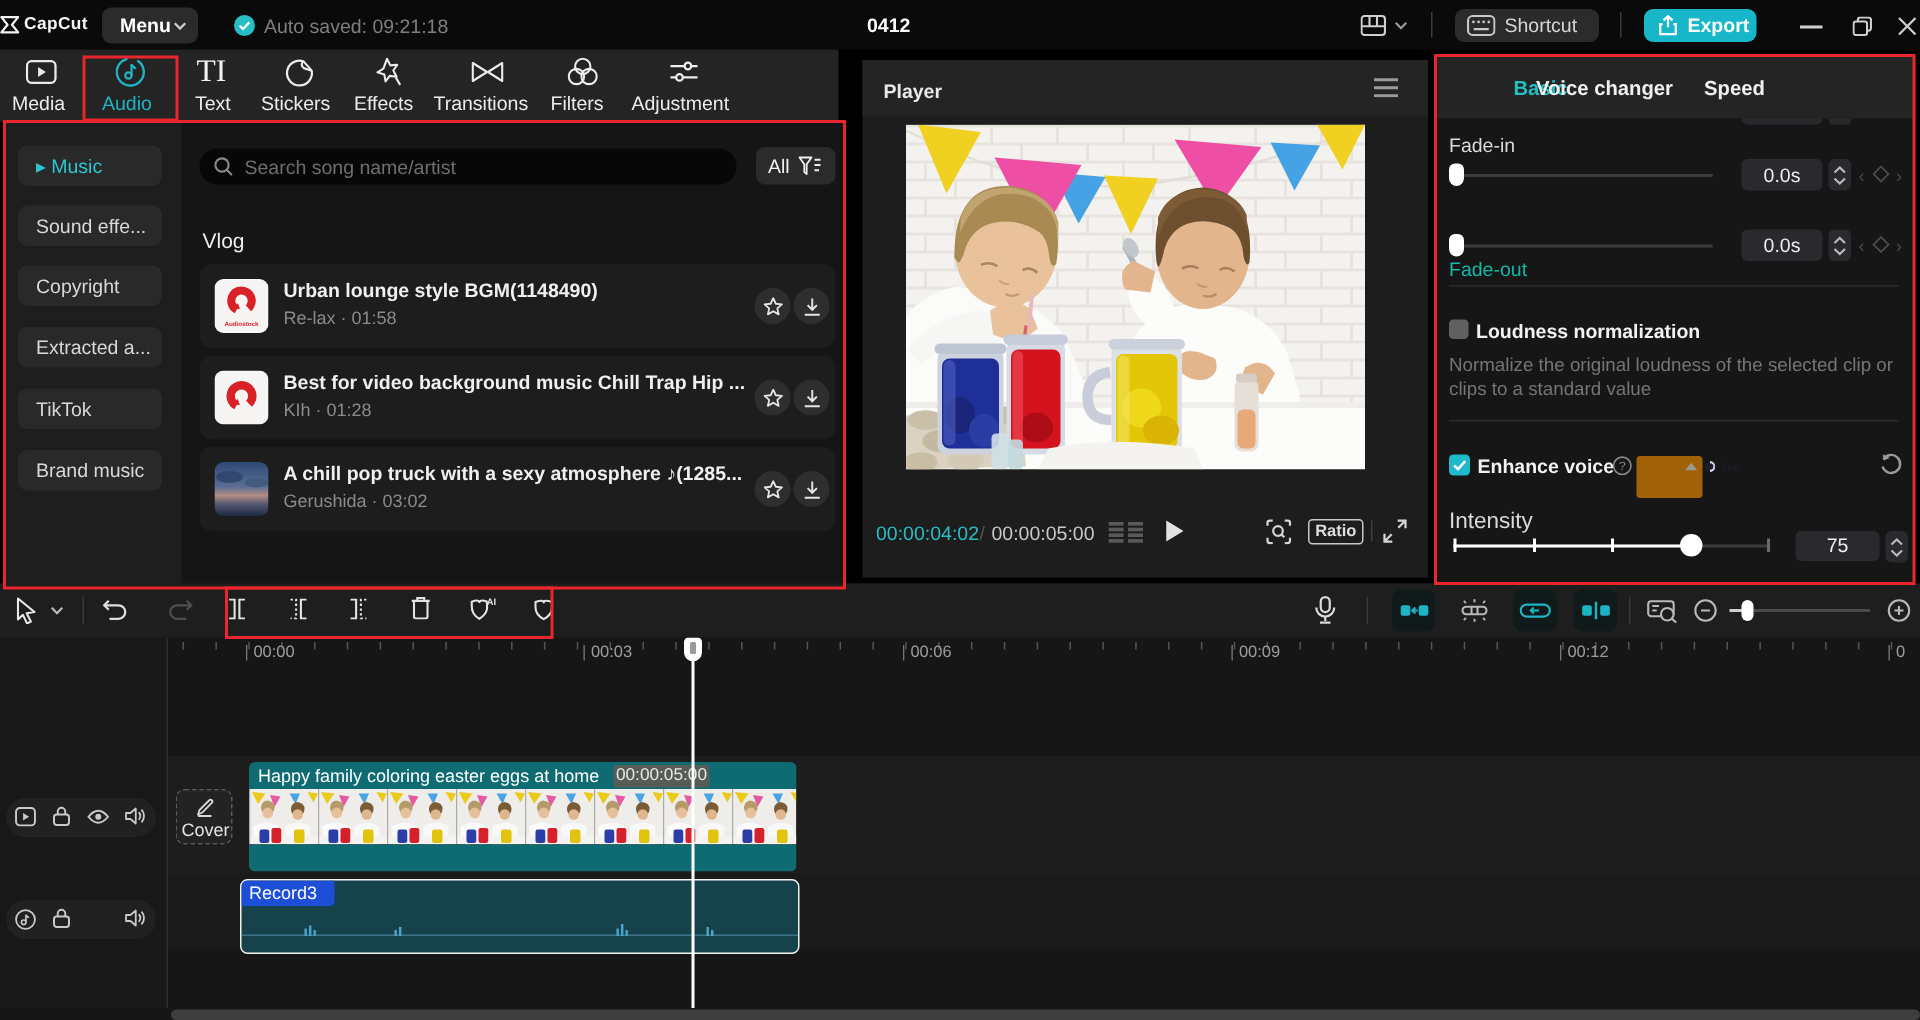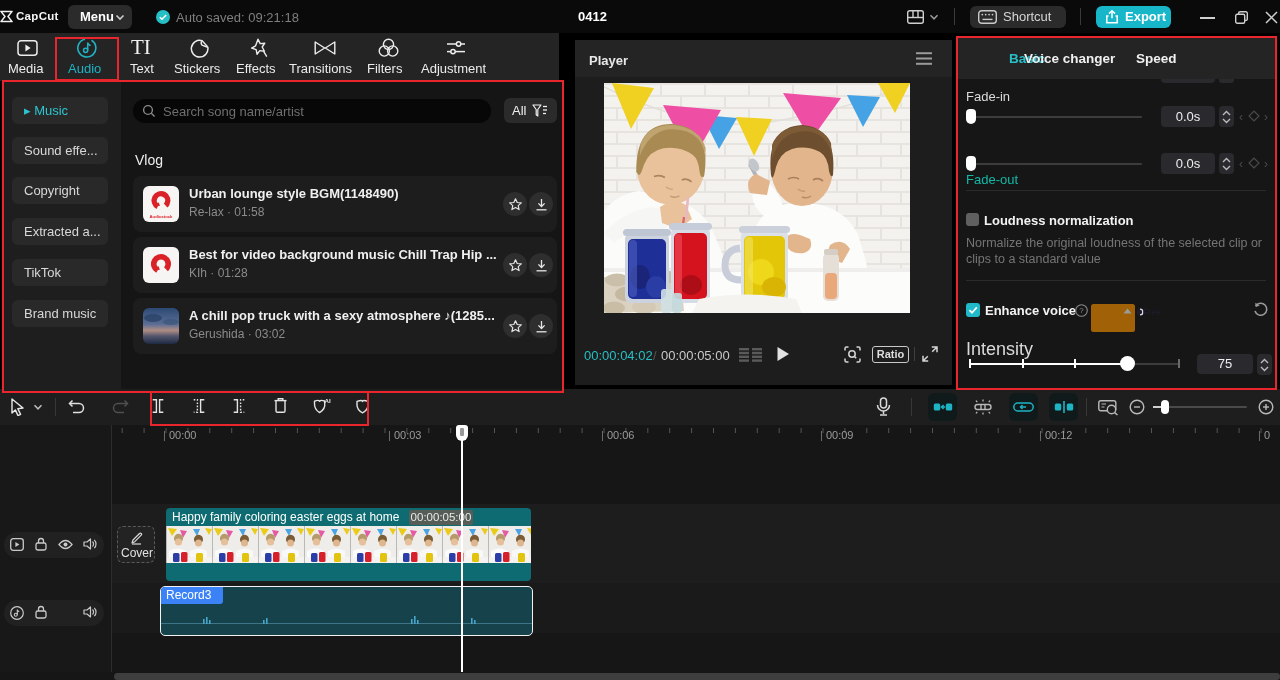--- a/index.html
+++ b/index.html
@@ -479,21 +479,21 @@
       </svg>
     </div>
     <svg class="abs" style="left:167px;top:271px;" width="9" height="6" viewBox="0 0 9 6">
         <path d="M0.5 5.5 L4.5 0.5 L8.5 5.5 Z" fill="#9a9a9a"></path>
       </svg>
     <svg class="abs" style="left:297px;top:265px;" width="15" height="15" viewBox="0 0 15 15">
       <path d="M2.6 4.2 A6 6 0 1 1 2 9" stroke="#9a9a9a" stroke-width="1.6" fill="none"></path>
       <path d="M2.2 0.8 L2.8 5 L6.8 3.4 Z" fill="#9a9a9a"></path>
     </svg>
 
-    <div class="abs" style="left:10px;top:302px;font-size:18px;color:#dadada;">Intensity</div>
+    <div class="abs" style="left:10px;top:302px;font-size:15px;color:#dadada;">Intensity</div>
     <div class="abs" style="left:13px;top:326px;width:210px;height:2px;background:#3c3c3c;"></div>
     <div class="abs" style="left:13px;top:326px;width:158px;height:2px;background:#fff;"></div>
     <div class="abs" style="left:13px;top:322px;width:1.5px;height:9px;background:#fff;"></div>
     <div class="abs" style="left:66px;top:322px;width:1.5px;height:9px;background:#fff;"></div>
     <div class="abs" style="left:118px;top:322px;width:1.5px;height:9px;background:#fff;"></div>
     <div class="abs" style="left:222px;top:322px;width:1.5px;height:9px;background:#6a6a6a;"></div>
     <div class="abs" style="left:164px;top:319px;width:15px;height:15px;background:#fff;border-radius:50%;"></div>
     <div class="abs" style="left:241px;top:317px;width:56px;height:20px;background:#2a2a2e;border-radius:4px;font-size:13px;color:#eee;text-align:center;line-height:20px;">75</div>
     <div class="spinner abs" style="left:301px;top:317px;">
       <svg width="9" height="14" viewBox="0 0 9 14">
@@ -698,21 +698,21 @@
               <use href="#thumb" x="184"></use>
               <use href="#thumb" x="230"></use>
               <use href="#thumb" x="276"></use>
               <use href="#thumb" x="322"></use>
           </svg>
         </div>
         <div class="abs" style="left:0;top:55px;width:365px;height:18px;background:#0d6b71;"></div>
       </div>
 
       <div class="abs" style="left:48px;top:161px;width:373px;height:50px;background:#16424c;border:1.5px solid #f2f2f2;border-radius:5px;overflow:hidden;">
-        <div class="abs" style="left:0px;top:0px;width:62px;height:17px;background:#3b82f6;border-radius:0 0 3px 0;font-size:12px;color:#fff;padding-left:5px;line-height:16px;">Record3</div>
+        <div class="abs" style="left:0px;top:0px;width:62px;height:17px;background:#1d4ed8;border-radius:0 0 3px 0;font-size:12px;color:#fff;padding-left:5px;line-height:16px;">Record3</div>
         <div class="abs" style="left:0;top:36px;width:373px;height:1px;background:#3e7487;"></div>
         <svg class="abs" style="left:0;top:28px;" width="373" height="9" viewBox="0 0 373 9">
           <g fill="#4aa5cc">
             <rect x="42" y="4" width="1.6" height="5"></rect>
               <rect x="45" y="2" width="1.6" height="7"></rect>
               <rect x="48" y="5" width="1.6" height="4"></rect>
             <rect x="102" y="5" width="1.6" height="4"></rect>
               <rect x="105" y="3" width="1.6" height="6"></rect>
             <rect x="250" y="4" width="1.6" height="5"></rect>
               <rect x="253" y="1" width="1.6" height="8"></rect>

